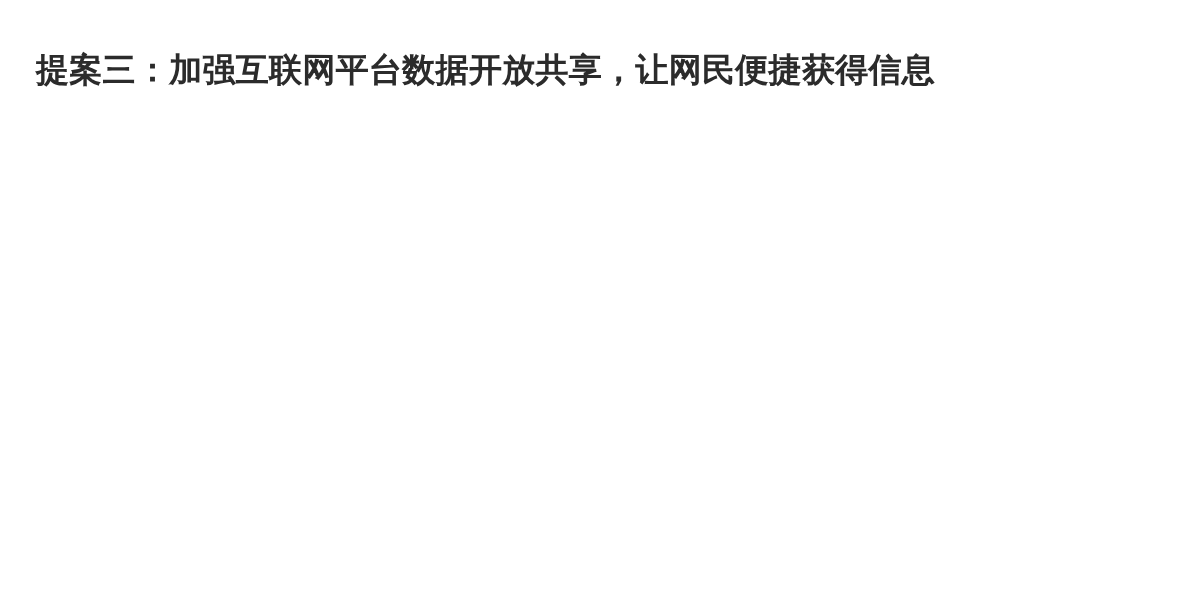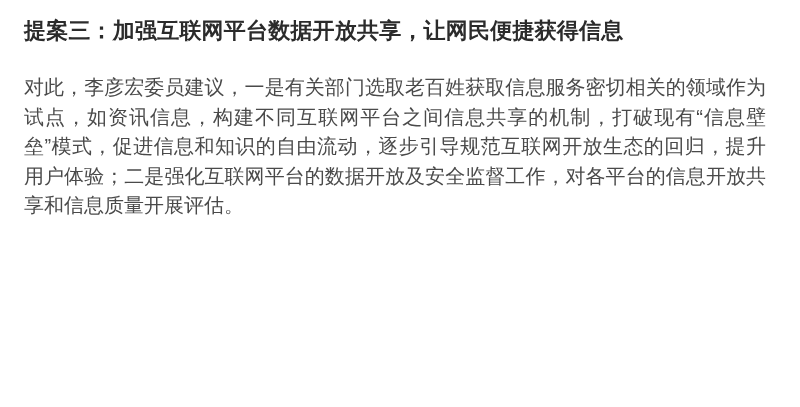--- a/index.html
+++ b/index.html
@@ -7,21 +7,21 @@
     padding: 0;
     background: #ffffff;
     width: 800px;
     height: 407px;
     overflow: hidden;
   }
   .article {
     box-sizing: border-box;
     width: 800px;
     height: 407px;
-    padding: 16px 34px 0 24px;
+    padding: 32px 34px 0 24px;
     font-family: "Liberation Sans", "DejaVu Sans", sans-serif;
   }
   .article-title {
     font-size: 22px;
     line-height: 30px;
     font-weight: 700;
     color: #2b2b2b;
     margin: 0 0 27px 0;
     letter-spacing: 0.2px;
     white-space: nowrap;
@@ -35,14 +35,13 @@
     text-justify: inter-ideograph;
     margin: 0 0 28px 0;
     letter-spacing: 0;
   }
 </style>
 </head>
 <body>
 
 <main class="article">
   <h1 class="article-title">提案三：加强互联网平台数据开放共享，让网民便捷获得信息</h1>
-  <p class="article-paragraph">对此，李彦宏委员建议，一是有关部门选取老百姓获取信息服务密切相关的领域作为试点，如资讯信息，构建不同互联网平台之间信息共享的机制，打破现有“信息壁垒”模式，促进信息和知识的自由流动，逐步引导规范互联网开放生态的回归，提升用户体验；二是强化互联网平台的数据开放及安全监督工作，对各平台的信息开放共享和信息质量开展评估。</p>
 </main>
 
 </body></html>

